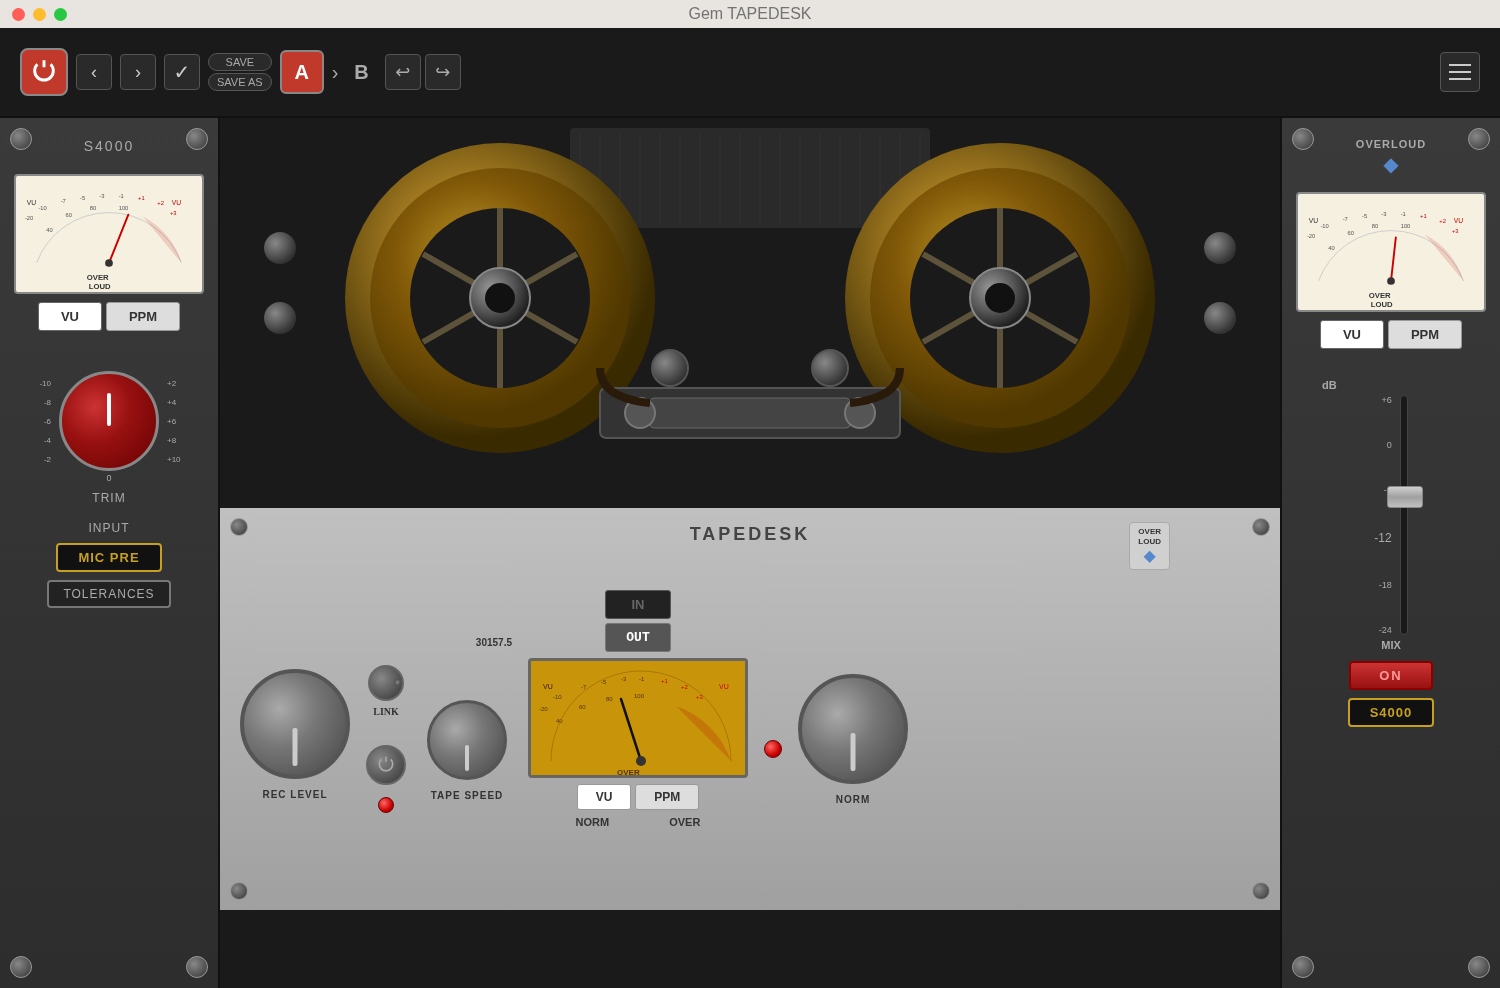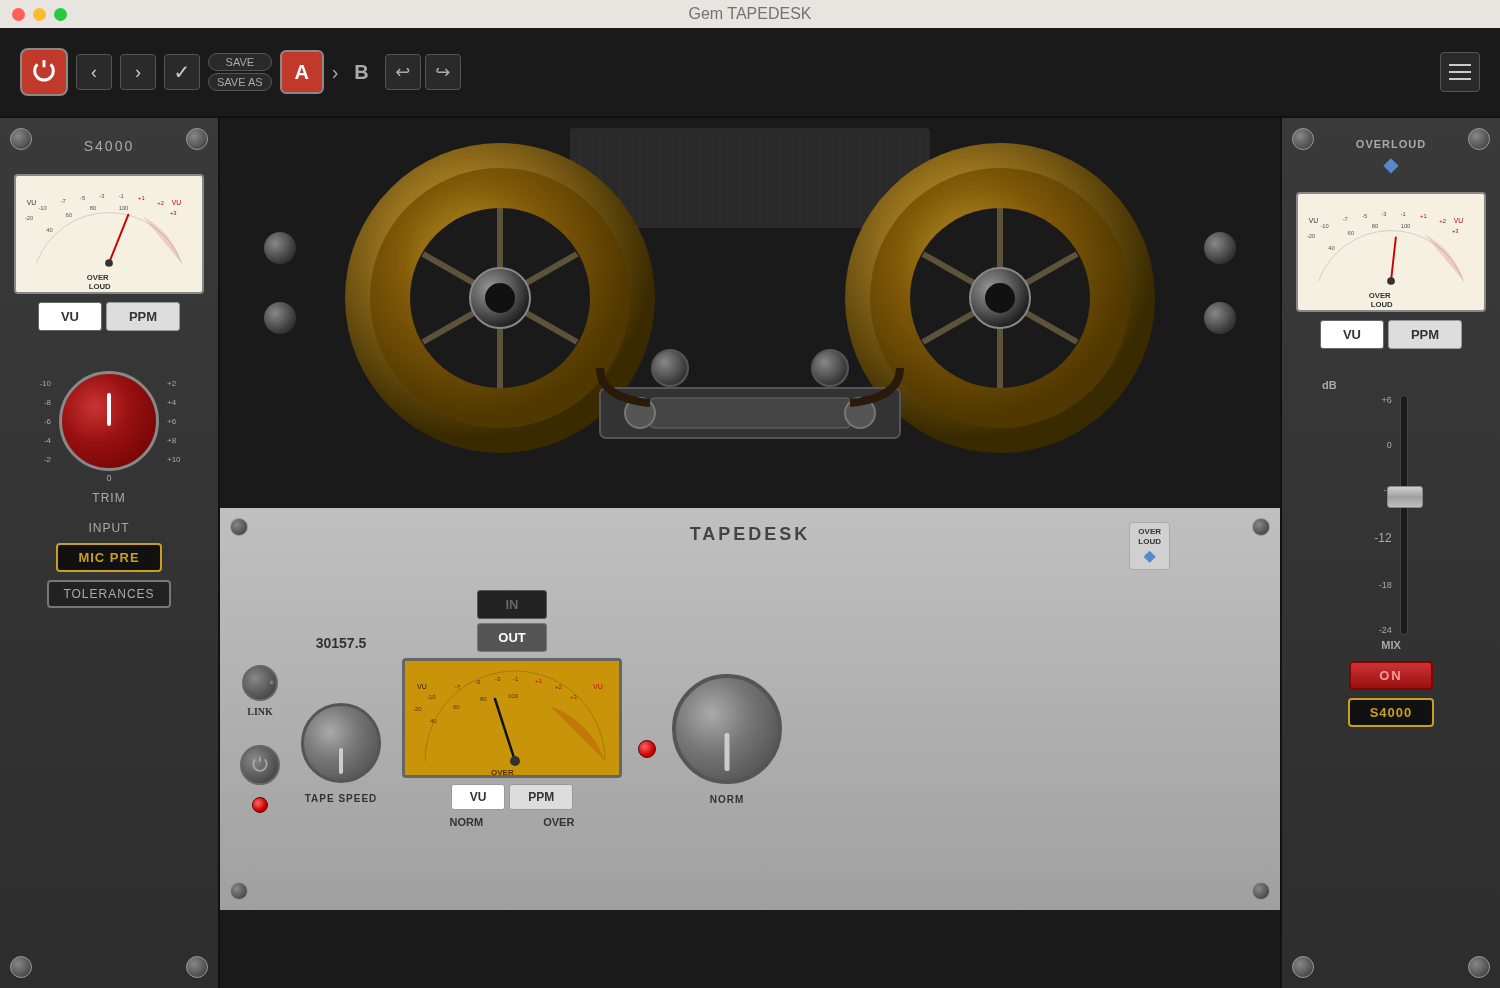--- a/index.html
+++ b/index.html
@@ -359,20 +359,21 @@
       font-size: 14px;
       font-weight: 600;
       cursor: pointer;
       border: none;
       color: #aaa;
       background: #333;
     }
     .out-btn.active {
       background: #555;
       color: #fff;
+      font-family: Liberation Mono, monospace;
     }
     .in-btn { background: #222; color: #666; }
     .vu-small-btn {
       padding: 5px 18px;
       background: #ddd;
       border: 1px solid #999;
       border-radius: 3px;
       font-size: 12px;
       font-weight: 700;
       cursor: pointer;
@@ -795,37 +796,41 @@
 
     <div class="cp-bottom-section" style="position:relative; height:402px; background:linear-gradient(180deg,#c0c0c0 0%,#a0a0a0 100%); display:flex; align-items:center; padding:10px 20px; gap:16px;">
 
       <div class="cp-screw" style="position:absolute;top:10px;left:10px;"></div>
       <div class="cp-screw" style="position:absolute;top:10px;right:10px;"></div>
       <div class="cp-screw" style="position:absolute;bottom:10px;left:10px;"></div>
       <div class="cp-screw" style="position:absolute;bottom:10px;right:10px;"></div>
 
       <span class="tapedesk-label">TAPEDESK</span>
 
+      <div class="ctrl-col" style="margin-top:20px;">
+        <div class="knob-large" style="margin-top:30px;"></div>
+        <span class="ctrl-label">REC LEVEL</span>
+      </div>
 
       <div style="display:flex;flex-direction:column;align-items:center;gap:12px;margin-top:60px;">
         <div class="link-btn" style="position:relative;">
           <div style="width:8px;height:8px;border-radius:50%;background:radial-gradient(circle at 35% 35%,#888 0%,#333 100%);border:1px solid #555;"></div>
           <span style="position:absolute;bottom:-18px;left:50%;transform:translateX(-50%);color:#333;font-size:10px;font-weight:700;">LINK</span>
         </div>
         <div style="height:20px;"></div>
         <div class="power-small">
           <svg width="20" height="20" viewBox="0 0 24 24" fill="none" stroke="#aaa" stroke-width="2">
             <path d="M12 2v6M6.3 5.3A8 8 0 1 0 17.7 5.3"></path>
           </svg>
         </div>
         <div class="red-led"></div>
       </div>
 
       <div class="ctrl-col" style="margin-top:20px;">
-        <div style="display:flex;justify-content:center;width:90px;color:#333;font-size:14px;font-weight:600;margin-bottom:16px;">
+        <div style="display:flex;justify-content:flex-end;width:90px;color:#333;font-size:10px;font-weight:600;margin-bottom:16px;">
           <span>30</span>
           <span>15</span>
           <span>7.5</span>
         </div>
         <div class="knob-medium" style="margin-top:30px;"></div>
         <span class="ctrl-label">TAPE SPEED</span>
       </div>
 
       <div style="display:flex;flex-direction:column;align-items:center;gap:6px;margin-top:0px;">
 

